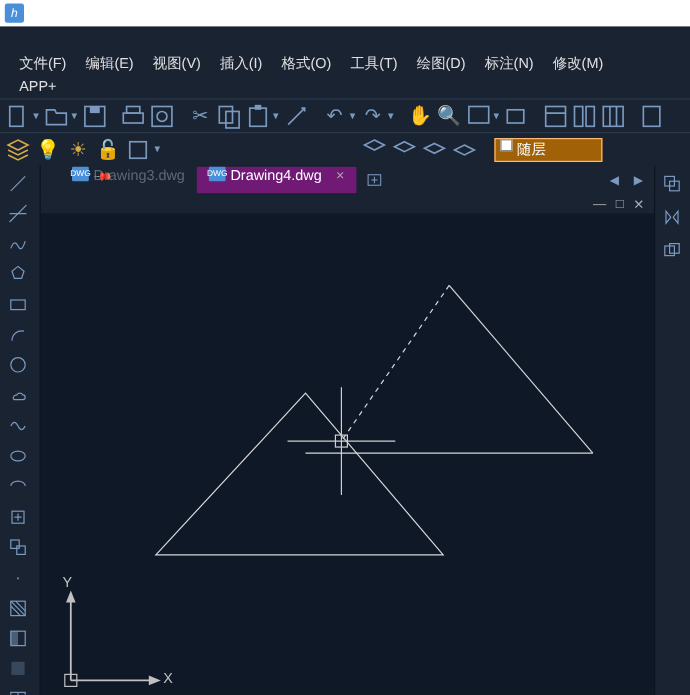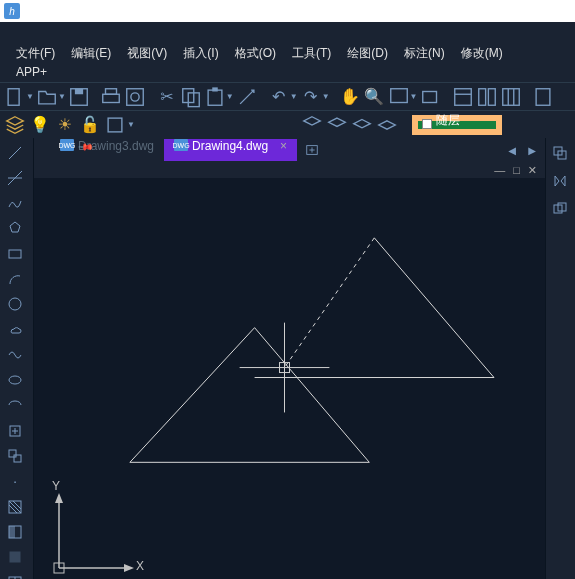--- a/index.html
+++ b/index.html
@@ -8,31 +8,31 @@
 .titlebar .logo { width: 16px; height: 16px; background: #4a90d9; border-radius: 2px; margin-right: 4px; display: flex; align-items: center; justify-content: center; color: #fff; font-size: 10px; font-style: italic; }
 .menubar { background: #1a2332; height: 42px; display: flex; flex-wrap: wrap; padding: 2px 8px; margin-top: 18px; }
 .menubar .menuitem { color: #e0e0e0; font-size: 12px; padding: 2px 8px; cursor: pointer; height: 18px; line-height: 18px; }
 .toolbar1 { background: #1a2332; height: 28px; display: flex; align-items: center; padding: 0 4px; border-top: 1px solid #2a3a4a; gap: 2px; }
 .toolbar1 .tbtn { width: 22px; height: 22px; display: flex; align-items: center; justify-content: center; cursor: pointer; color: #7a9abf; }
 .toolbar1 .sep { width: 6px; }
 .dropdown-arrow { color: #7a9abf; font-size: 8px; margin-left: -2px; }
 .toolbar2 { background: #1a2332; height: 28px; display: flex; align-items: center; padding: 0 4px; border-top: 1px solid #2a3a4a; gap: 3px; }
 .toolbar2 .tbtn { width: 22px; height: 22px; display: flex; align-items: center; justify-content: center; cursor: pointer; color: #7a9abf; }
 .toolbar2 .tbtn.gold { color: #d4a94a; }
-.layer-combo { background: #15803d; border: 6px solid #fdba74; height: 20px; width: 90px; color: #fff; font-size: 12px; display: flex; align-items: flex-end; padding: 0 4px; }
+.layer-combo { background: #a16207; border: 1px solid #fdba74; height: 20px; width: 90px; color: #fff; font-size: 12px; display: flex; align-items: flex-start; padding: 0 4px; }
 .layer-combo .box { width: 10px; height: 10px; background: #fff; border: 1px solid #888; margin-right: 4px; }
 .main-area { display: flex; height: calc(100% - 120px); }
 .left-tools { width: 34px; background: #1a2332; border-right: 1px solid #0a1420; display: flex; flex-direction: column; padding: 4px 2px; gap: 4px; }
 .left-tools .ltool { width: 26px; height: 22px; display: flex; align-items: center; justify-content: center; cursor: pointer; color: #7a9abf; font-size: 14px; }
 .left-tools .ltool svg { width: 16px; height: 16px; }
 .canvas-container { flex: 1; display: flex; flex-direction: column; position: relative; }
 .tabs { height: 24px; background: #1a2332; display: flex; align-items: center; padding-left: 16px; }
 .tab { height: 22px; display: flex; align-items: flex-start; padding: 0 10px; font-size: 12px; gap: 4px; cursor: pointer; }
 .tab.inactive { color: #5a6a7a; }
-.tab.active { background: #6d28d9; color: #fff; }
+.tab.active { background: #701a75; color: #fff; }
 .tab .dwg-icon { width: 14px; height: 12px; background: #4a90d9; border-radius: 1px; font-size: 7px; color: #fff; display: flex; align-items: center; justify-content: center; }
 .tab .close { margin-left: 8px; color: #aaa; }
 .tab-new { width: 22px; height: 22px; display: flex; align-items: center; justify-content: center; color: #7a9abf; cursor: pointer; margin-left: 4px; }
 .doc-tabs-right { margin-left: auto; display: flex; gap: 2px; padding-right: 4px; }
 .doc-tabs-right .sbtn { width: 18px; height: 18px; display: flex; align-items: center; justify-content: center; color: #7a9abf; cursor: pointer; font-size: 10px; }
 .window-controls { height: 16px; display: flex; justify-content: flex-end; gap: 8px; padding: 2px 8px; background: #1a2332; color: #aaa; font-size: 11px; }
 .window-controls span { cursor: pointer; }
 .canvas { flex: 1; background: #0f1826; position: relative; overflow: hidden; }
 .right-tools { width: 30px; background: #1a2332; border-left: 1px solid #0a1420; display: flex; flex-direction: column; padding: 4px 2px; gap: 6px; }
 .right-tools .rtool { width: 24px; height: 22px; display: flex; align-items: center; justify-content: center; cursor: pointer; color: #7a9abf; }

